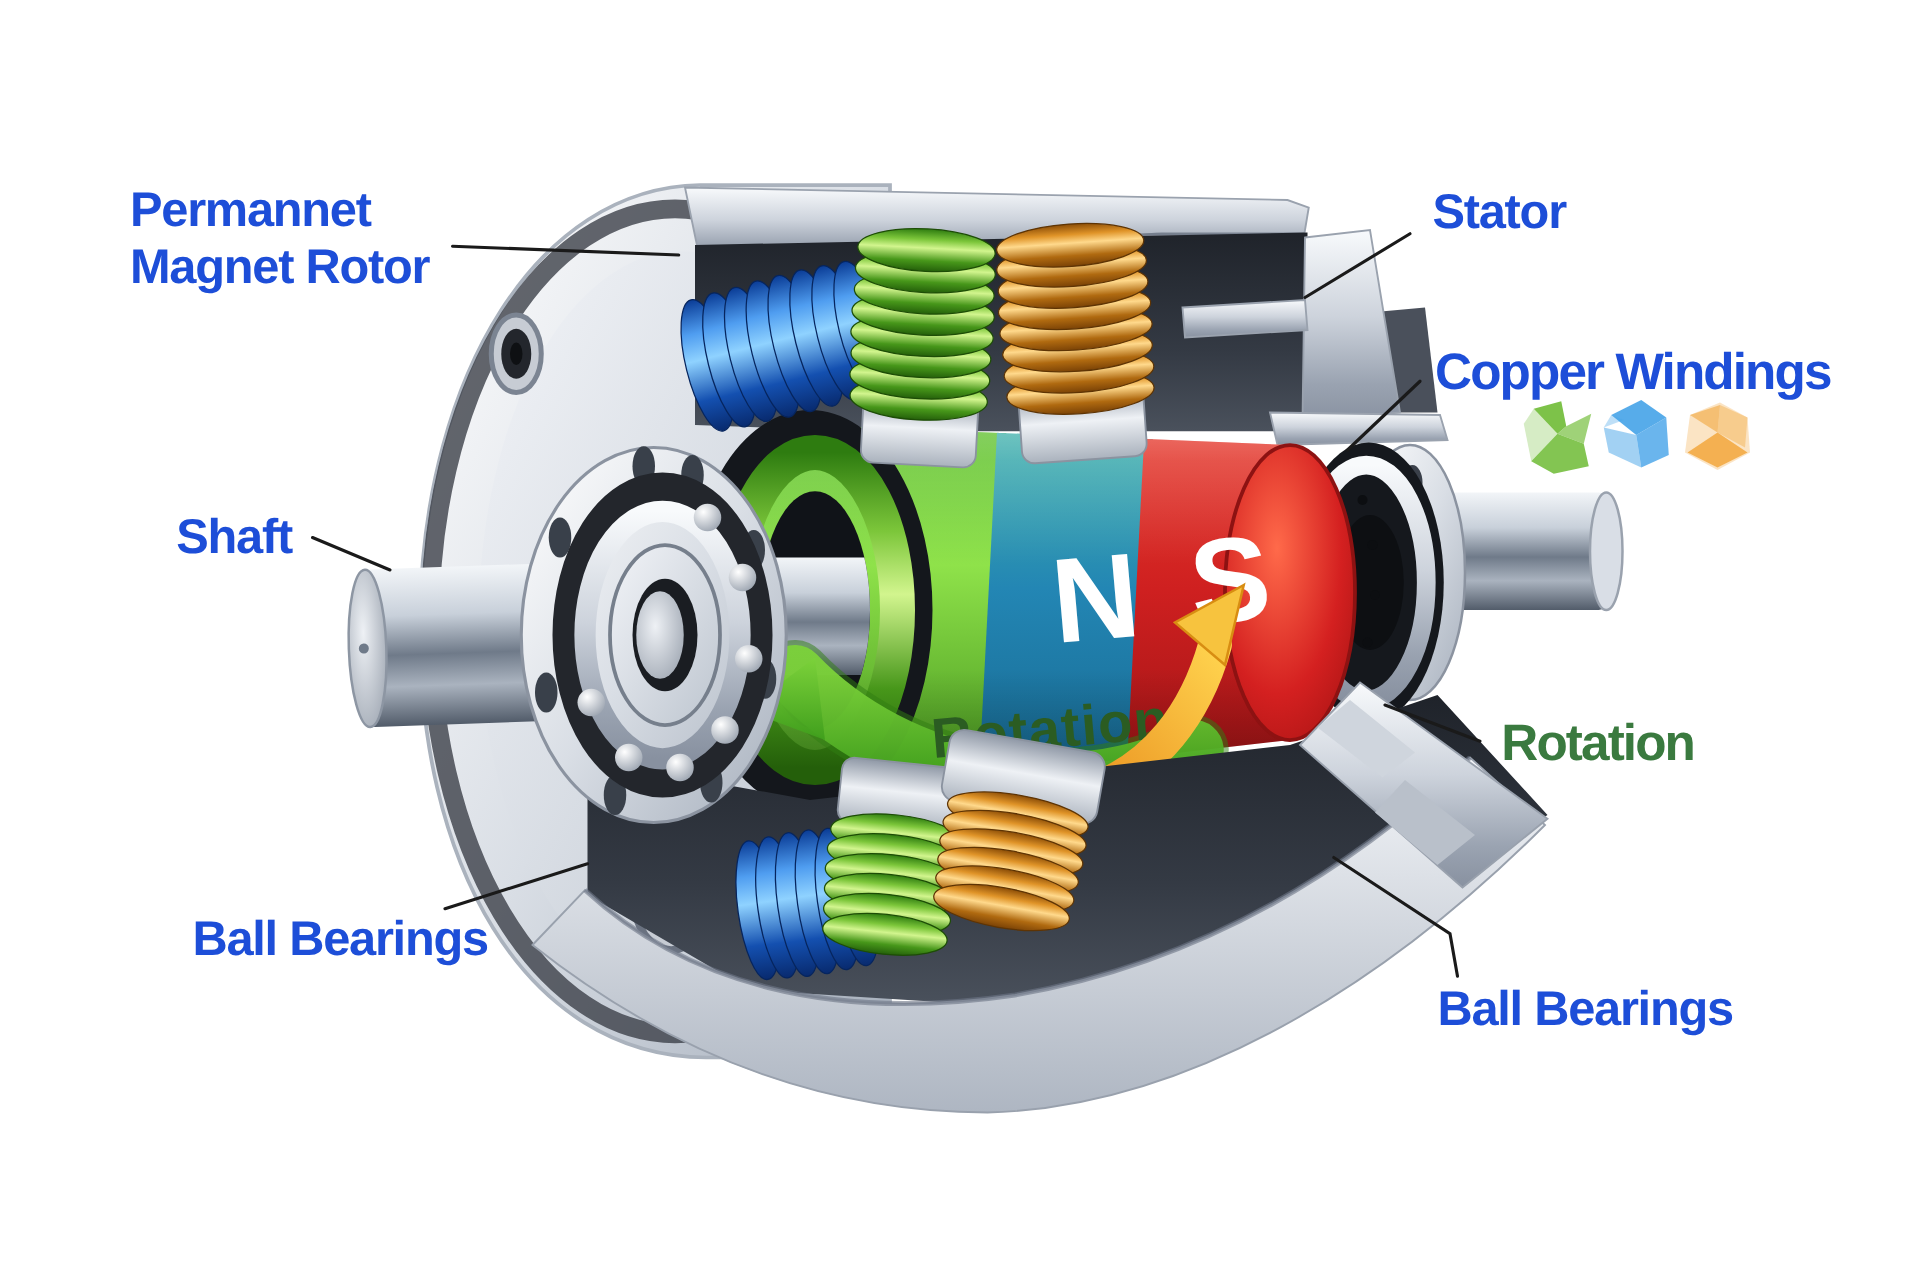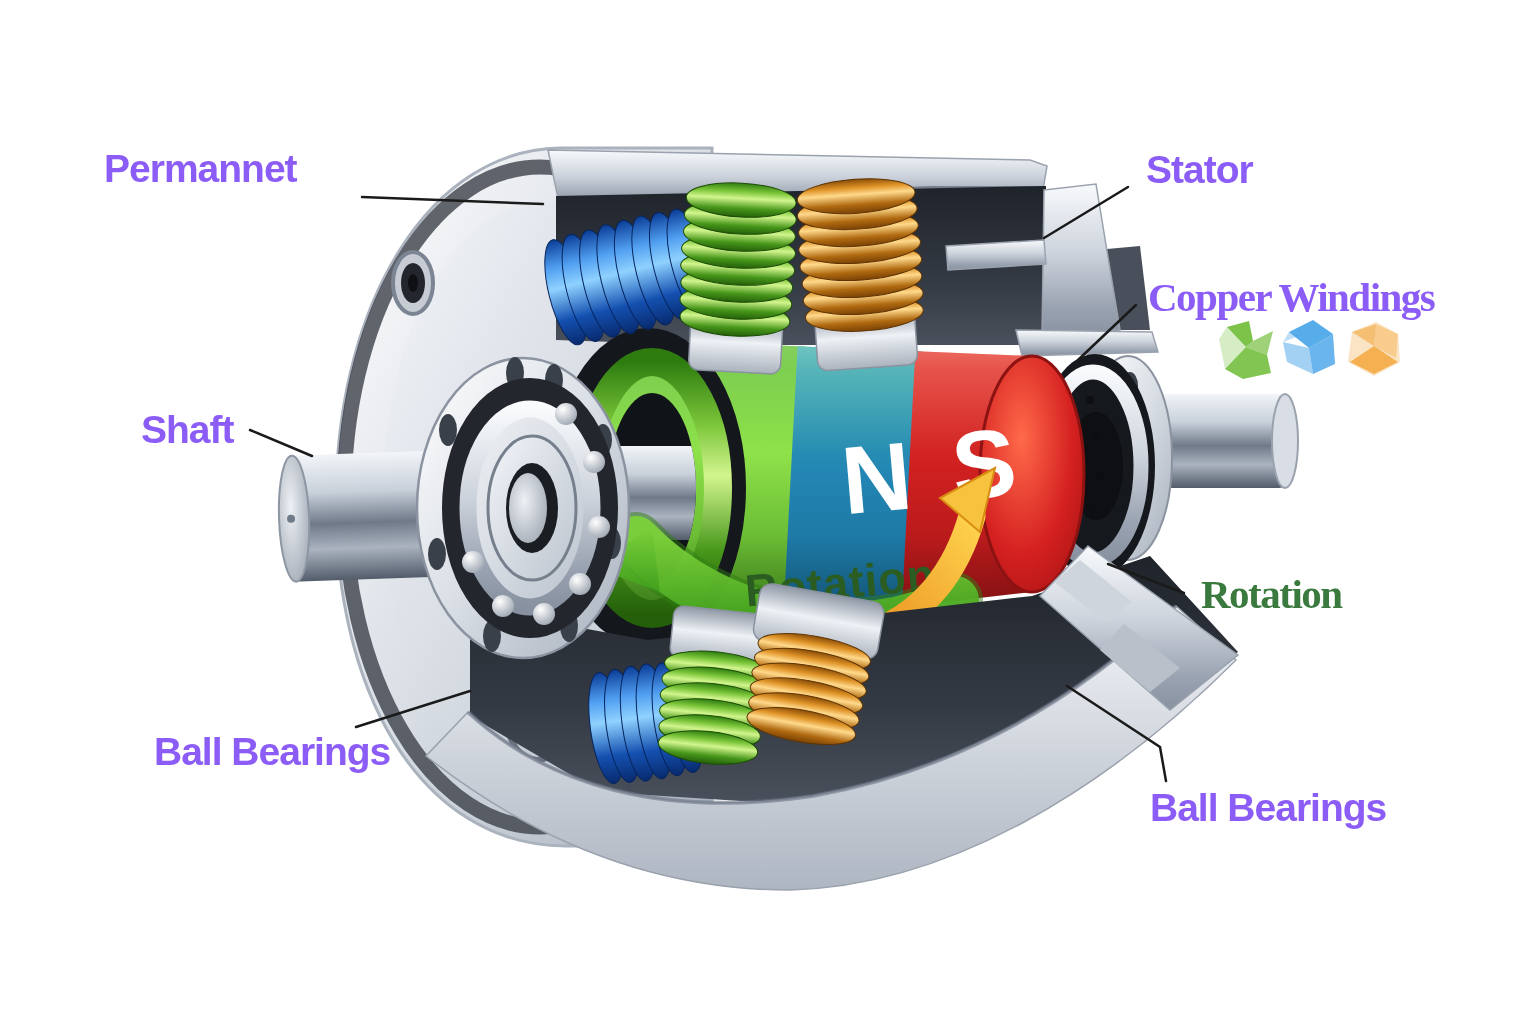--- a/index.html
+++ b/index.html
@@ -2,24 +2,24 @@
 <html><head>
 <meta charset="utf-8">
 <style>
   html,body{margin:0;padding:0;background:#ffffff;}
   .stage{
     position:relative;width:1536px;height:1024px;background:#ffffff;
     font-family:"Liberation Sans",sans-serif;overflow:hidden;
   }
   .stage svg{position:absolute;left:0;top:0;}
   .label{
-    position:absolute;font-weight:bold;color:#8b5cf6;
+    position:absolute;font-weight:bold;color:#1d4ed8;
     font-size:39px;letter-spacing:-1px;line-height:1.16;white-space:nowrap;
   }
-  .label.heavy{font-size:41px;letter-spacing:-1.5px;font-family:Liberation Serif, serif;}
+  .label.heavy{font-size:41px;letter-spacing:-1.5px;}
   .label.green{color:#3a7a3f;}
   .svgtext{font-family:"Liberation Sans",sans-serif;font-weight:bold;}
 </style>
 </head>
 <body>
 
 <div class="stage">
 <svg width="1536" height="1024" viewBox="0 0 1536 1024">
   <defs>
     <linearGradient id="gSilverV" x1="0" y1="0" x2="0" y2="1">
@@ -341,20 +341,21 @@
   <g transform="translate(1346,320)" fill="#f2a73d">
     <polygon points="6,12 30,2 52,14 54,42 28,56 2,42" fill-opacity="0.3"></polygon>
     <polygon points="28,26 52,42 28,54 4,42" fill-opacity="0.85"></polygon>
     <polygon points="28,26 6,12 30,4" fill-opacity="0.6"></polygon>
     <polygon points="28,26 30,4 52,14 50,38" fill-opacity="0.4"></polygon>
   </g>
 </svg>
 
 <div class="label" style="left:104px;top:146px;">
   <div>Permannet</div>
+  <div>Magnet Rotor</div>
 </div>
 <div class="label" style="left:1146px;top:147px;text-align:center;">Stator</div>
 <div class="label heavy" style="left:1148px;top:274px;">Copper Windings</div>
 <div class="label" style="left:141px;top:407px;">Shaft</div>
 <div class="label" style="left:154px;top:729px;">Ball Bearings</div>
 <div class="label heavy green" style="left:1201px;top:571px;">Rotation</div>
 <div class="label" style="left:1150px;top:785px;">Ball Bearings</div>
 </div>
 
 </body></html>

